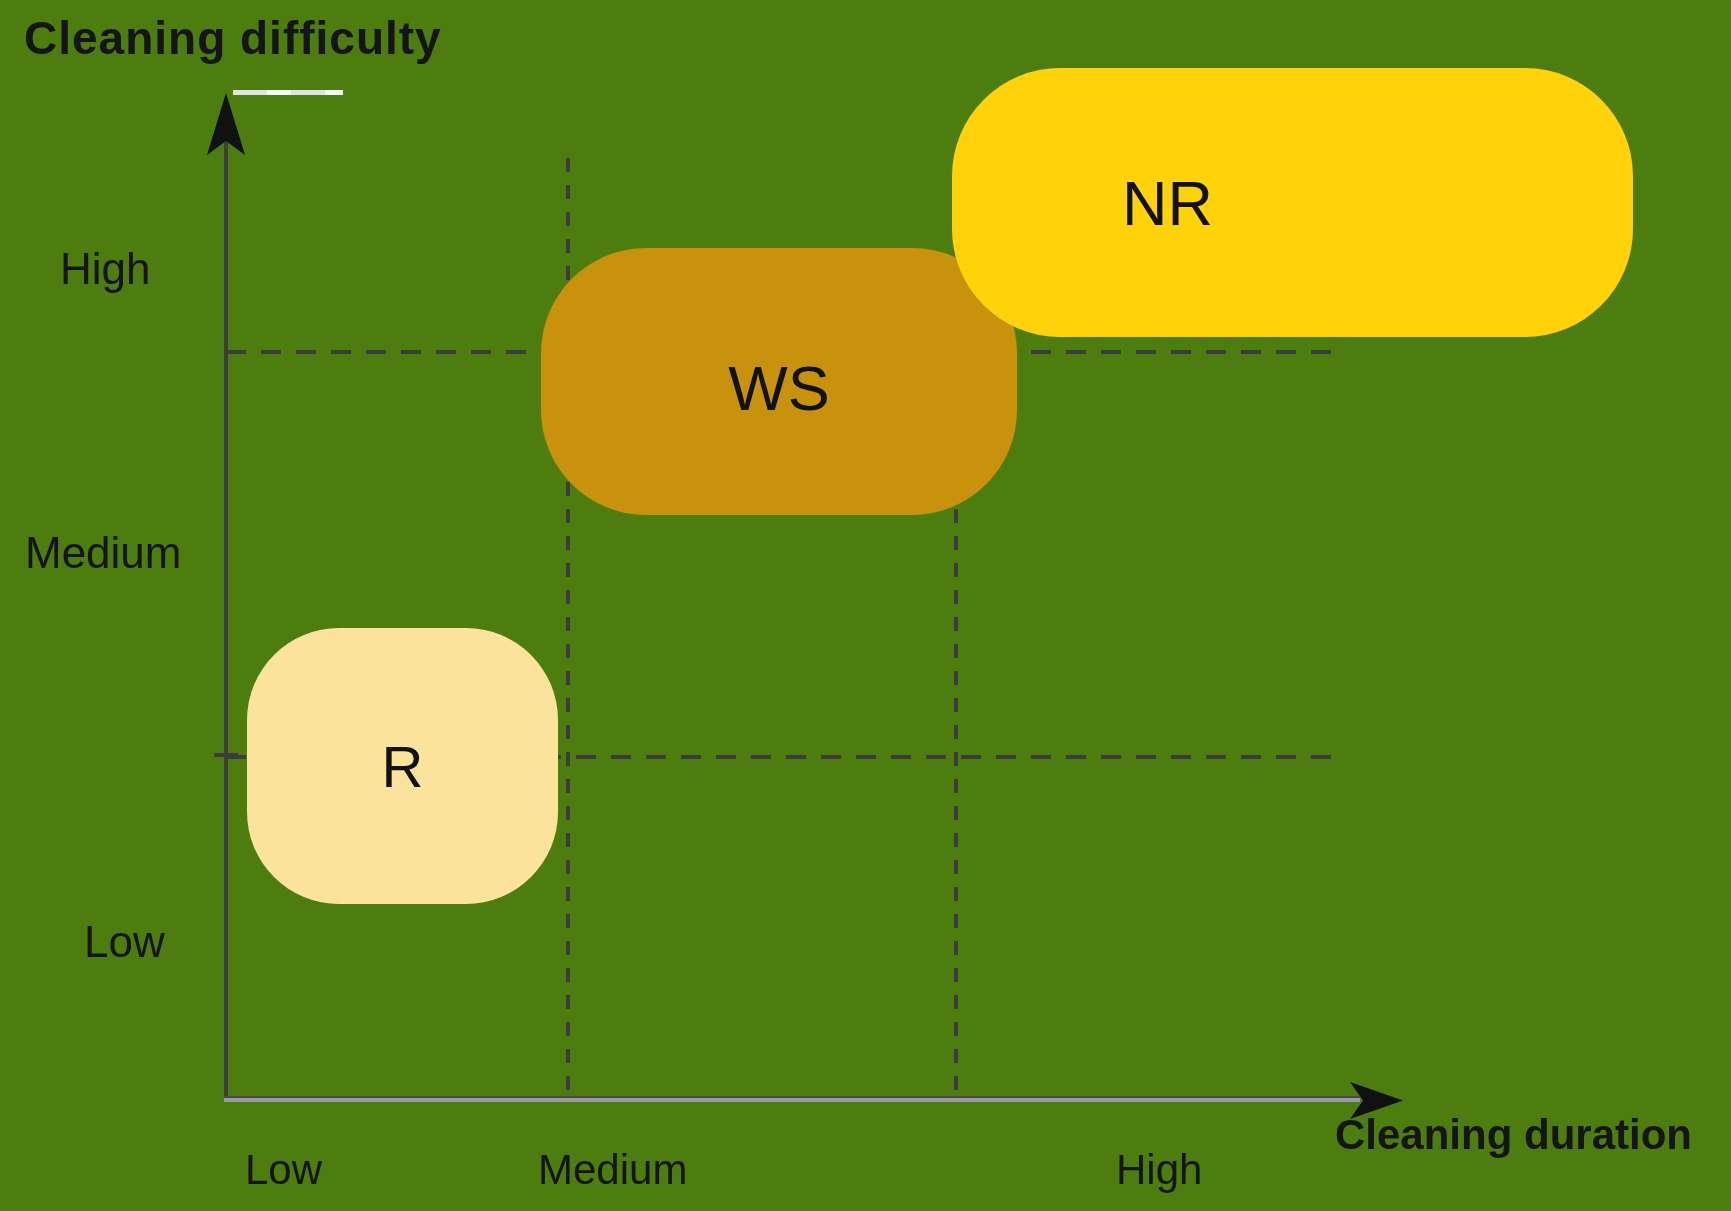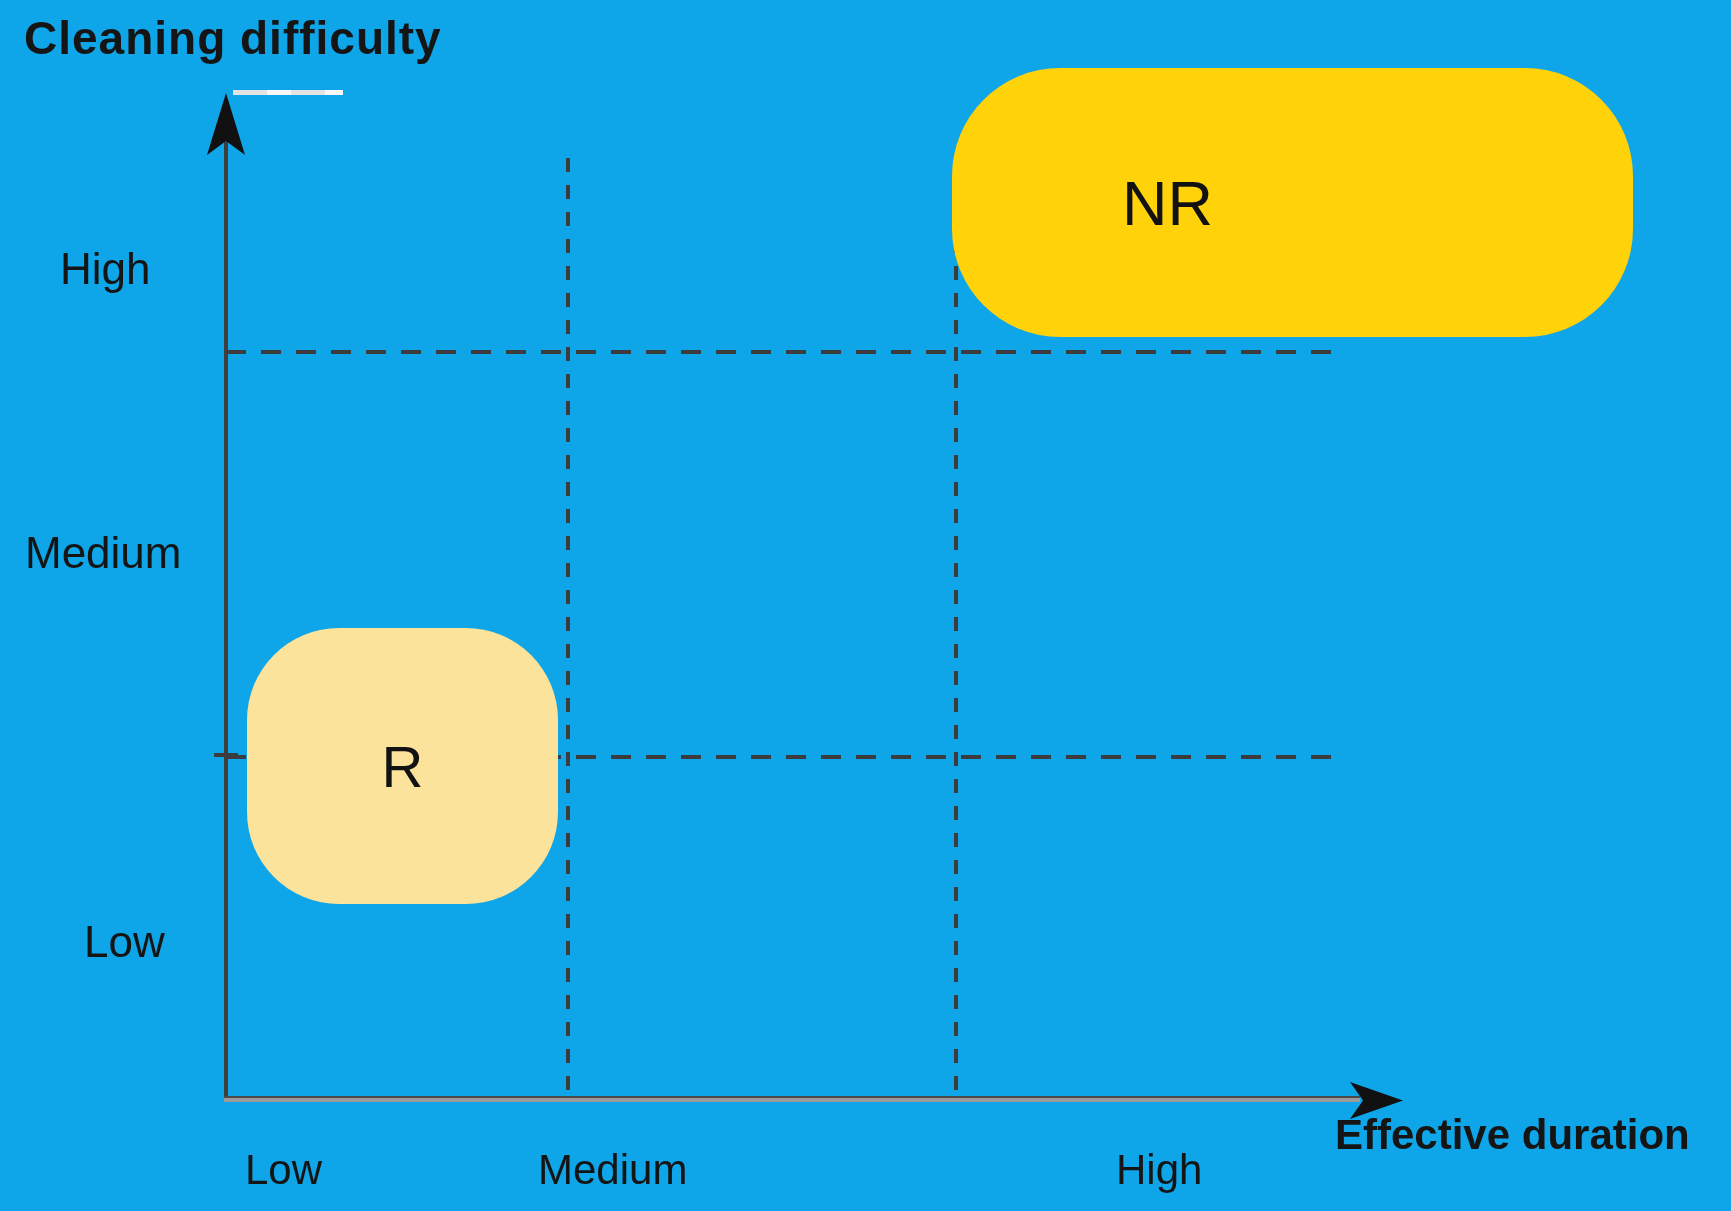--- a/index.html
+++ b/index.html
@@ -1,17 +1,17 @@
 <!DOCTYPE html>
 <html><head>
 <meta charset="utf-8">
 <style>
   html,body{margin:0;padding:0;background:#ffffff;}
   .canvas{
-    position:relative;width:1731px;height:1211px;background:#0ea5e9;
+    position:relative;width:1731px;height:1211px;background:#4d7c0f;
     font-family:"Liberation Sans",sans-serif;overflow:hidden;color:#151515;
   }
   
   .y-axis-line{position:absolute;left:224px;top:104px;width:4px;height:997px;background:#3e3e3e;}
   .x-axis-line{position:absolute;left:224px;top:1096px;width:1136px;height:6px;
     background:linear-gradient(to bottom,#4a4a4a 0 2px,#9a9a9a 2px 6px);}
   .y-arrowhead{position:absolute;left:207px;top:93px;width:38px;height:62px;}
   .x-arrowhead{position:absolute;left:1350px;top:1082px;width:53px;height:37px;}
   .y-tick{position:absolute;left:214px;top:753px;width:24px;height:4px;background:#3c3c3c;}
   .eraser-artifact{position:absolute;left:233px;top:90px;width:110px;height:5px;
@@ -44,41 +44,44 @@
   .xlab-low{left:245px;top:1149px;font-size:42px;}
   .xlab-medium{left:538px;top:1149px;font-size:42px;}
   .xlab-high{left:1116px;top:1149px;font-size:42px;}
 </style>
 </head>
 <body>
 
 <div class="canvas">
 
   <div class="axis-title title-y">Cleaning difficulty</div>
-  <div class="axis-title title-x">Effective duration</div>
+  <div class="axis-title title-x">Cleaning duration</div>
 
   <div class="y-axis-line"></div>
   <div class="x-axis-line"></div>
   <svg class="y-arrowhead" viewBox="0 0 38 62" xmlns="http://www.w3.org/2000/svg">
     <polygon points="19,0 38,62 19,48 0,62" fill="#111111"></polygon>
   </svg>
   <svg class="x-arrowhead" viewBox="0 0 53 37" xmlns="http://www.w3.org/2000/svg">
     <polygon points="0,0 53,18.5 0,37 13,18.5" fill="#111111"></polygon>
   </svg>
   <div class="y-tick"></div>
   <div class="eraser-artifact"></div>
 
   <div class="vdash vdash-1"></div>
   <div class="vdash vdash-2"></div>
   <div class="hdash hdash-high"></div>
   <div class="hdash hdash-low"></div>
 
   <div class="bubble bubble-r" style="background-color: rgb(251, 227, 155);">
     <span class="bubble-label">R</span>
   </div>
+  <div class="bubble bubble-ws" style="background-color: rgb(200, 146, 13);">
+    <span class="bubble-label">WS</span>
+  </div>
   <div class="bubble bubble-nr" style="background-color: rgb(255, 210, 10);">
     <span class="bubble-label">NR</span>
   </div>
 
   <div class="tick-label ylab-high">High</div>
   <div class="tick-label ylab-medium">Medium</div>
   <div class="tick-label ylab-low">Low</div>
 
   <div class="tick-label xlab-low">Low</div>
   <div class="tick-label xlab-medium">Medium</div>

